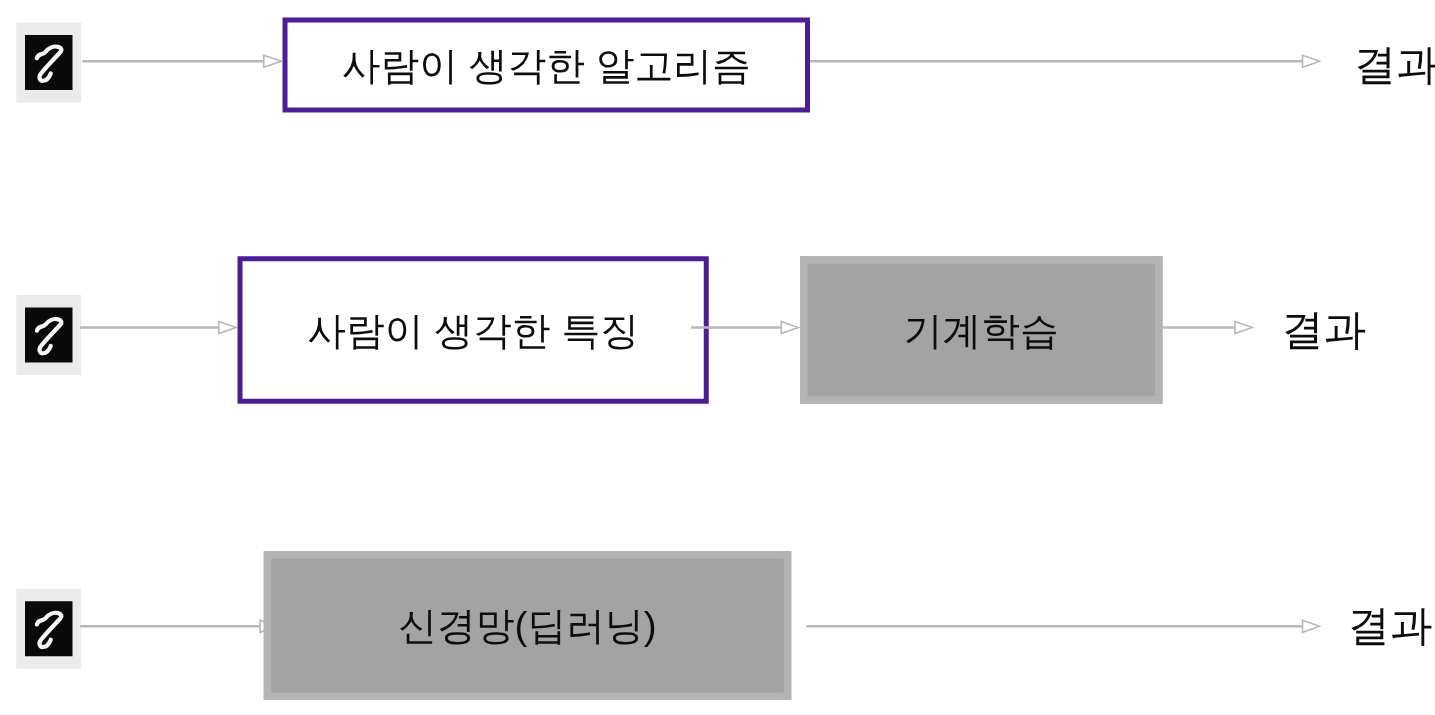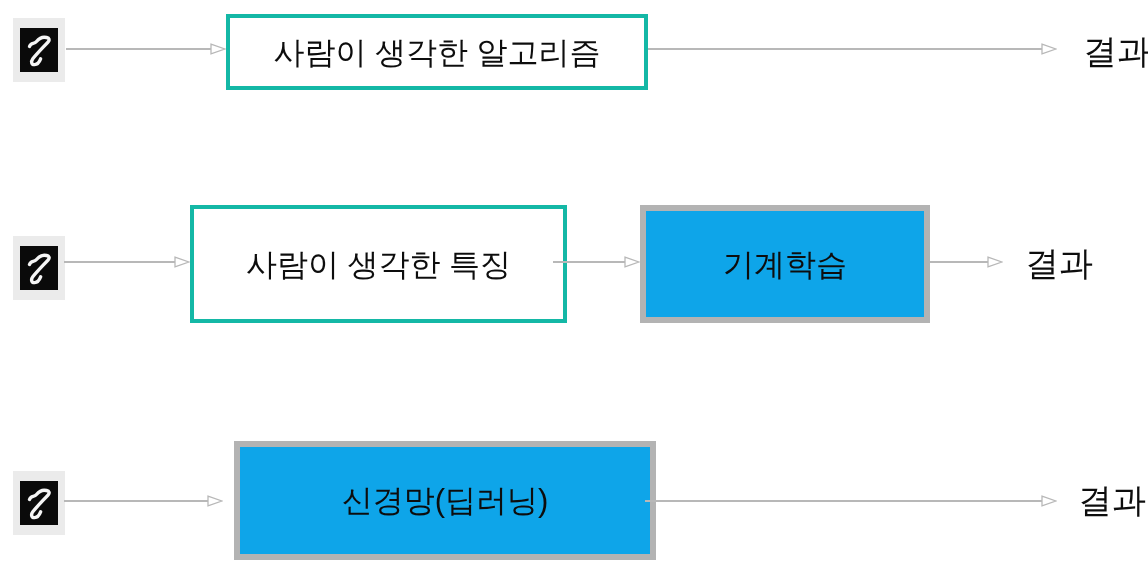--- a/index.html
+++ b/index.html
@@ -42,24 +42,24 @@
     align-items: center;
     justify-content: center;
     text-align: center;
     color: #0d0d0d;
     font-size: 31px;
     line-height: 47px;
     white-space: nowrap;
   }
   .flow-box.white {
     background: #ffffff;
-    border: 4px solid #14b8a6;
+    border: 4px solid #4c1d95;
   }
   .flow-box.gray {
-    background: #0ea5e9;
+    background: #a3a3a3;
     border: 6px solid #b3b3b3;
   }
   
   .arrow {
     position: absolute;
     height: 12px;
   }
   .arrow .line {
     position: absolute;
     left: 0;
@@ -164,21 +164,21 @@
     </div>
   </div>
 
   <div class="arrow" style="left:64px; top:495px; width:159px;">
     <div class="line"></div>
     <svg class="head" width="16" height="12" viewBox="0 0 16 12">
       <path d="M1,1.2 L14.8,6 L1,10.8 Z" fill="#ffffff" stroke="#b8b8b8" stroke-width="1.3"></path>
     </svg>
   </div>
 
-  <div class="flow-box gray" style="left:234px; top:441px; width:422px; height:119px;">
+  <div class="flow-box gray" style="left:211px; top:441px; width:422px; height:119px;">
     <span>신경망(딥러닝)</span>
   </div>
 
   <div class="arrow" style="left:645px; top:495px; width:412px;">
     <div class="line"></div>
     <svg class="head" width="16" height="12" viewBox="0 0 16 12">
       <path d="M1,1.2 L14.8,6 L1,10.8 Z" fill="#ffffff" stroke="#b8b8b8" stroke-width="1.3"></path>
     </svg>
   </div>
 

